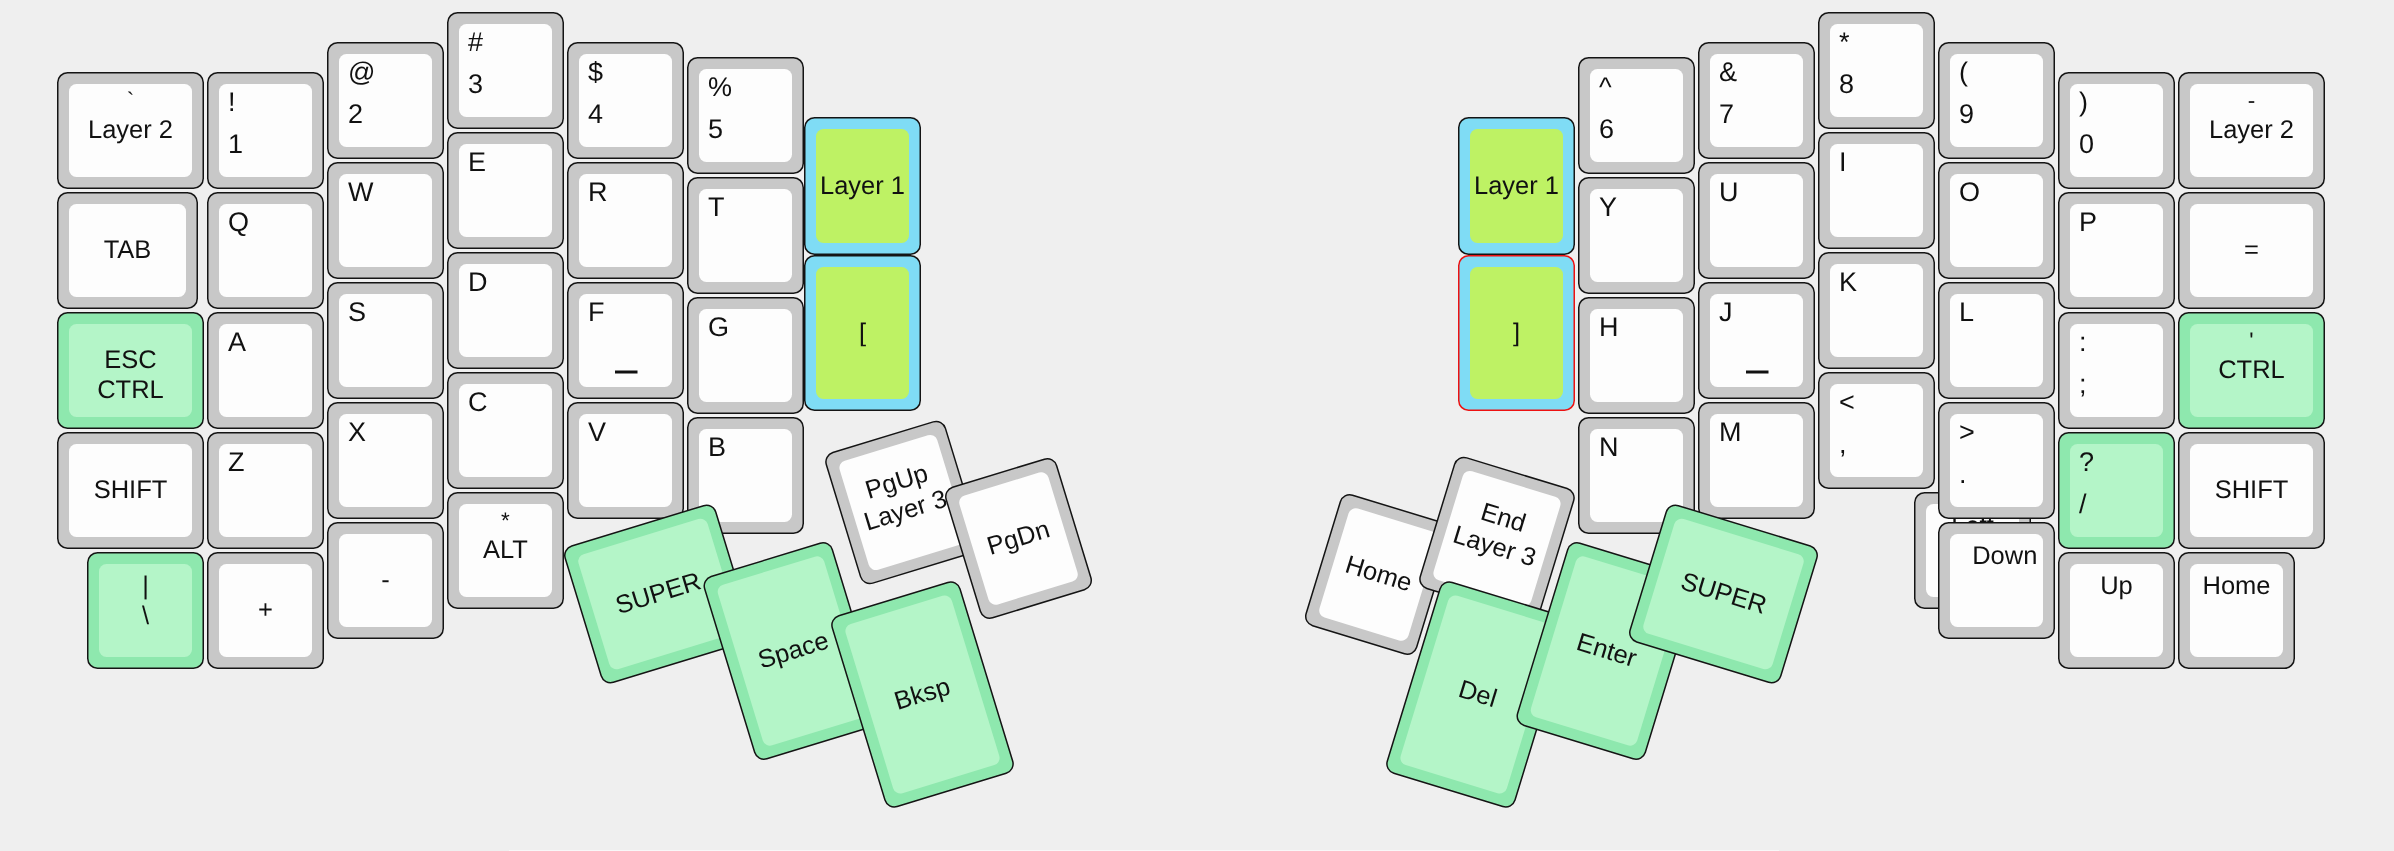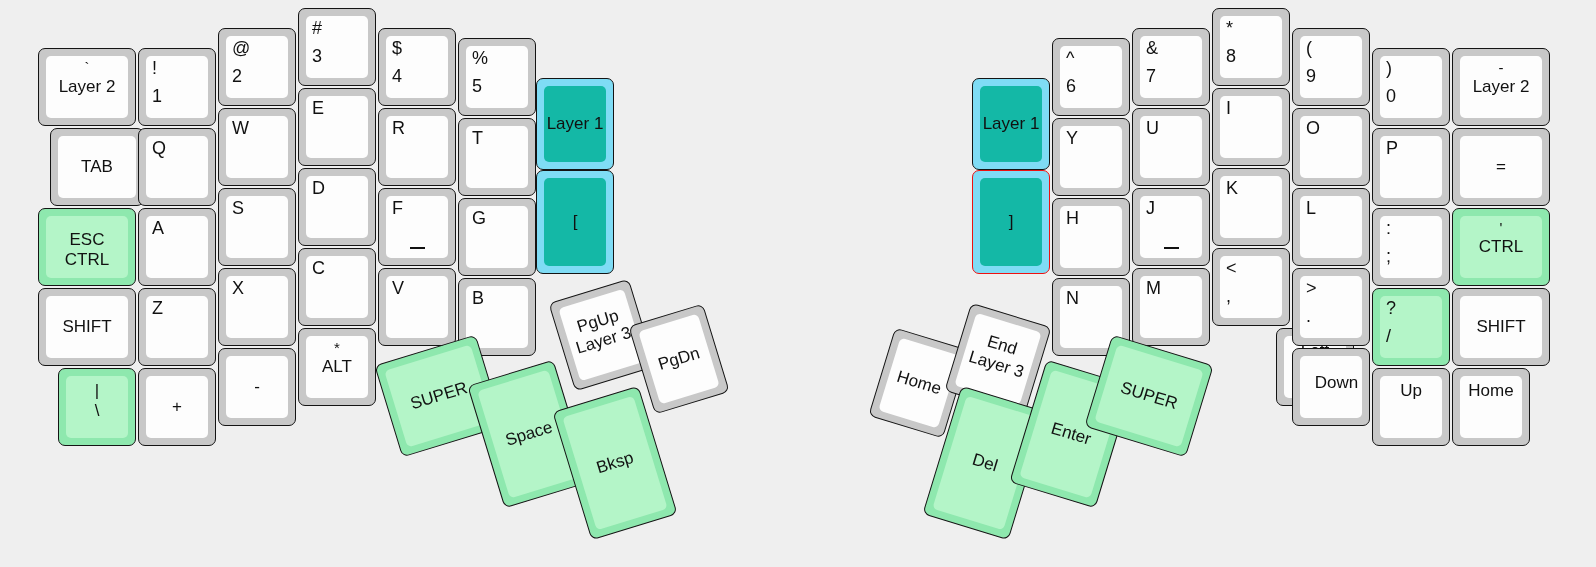--- a/index.html
+++ b/index.html
@@ -31,21 +31,21 @@
     box-sizing: border-box;
     width: 100%;
     height: 100%;
     border-radius: 5px;
     background: #fdfdfd;
     position: relative;
   }
   .key.green { background: #8ee8ae; }
   .key.green > .cap { background: #b4f5c8; }
   .key.cyan { background: #7fdcf5; }
-  .key.cyan > .cap { background: #14b8a6; text-decoration: underline; }
+  .key.cyan > .cap { background: #bef264; text-decoration: underline; }
 
   .lbl {
     position: absolute;
     left: 0; right: 0;
     text-align: center;
     color: #111111;
     font-size: 17px;
     line-height: 1.05;
     white-space: pre;
   }
@@ -77,21 +77,21 @@
 <body>
 
 <div id="keyboard-root" style="width: 1596px; height: 567px; background: rgb(239, 239, 239);">
   <div id="left-half">
       <div class="key" style="left: 38px; top: 48px; width: 98px; height: 78px;">
         <div class="cap">
           <span class="lbl top small">`</span>
           <span class="lbl center">Layer 2</span>
         </div>
       </div>
-      <div class="key" style="left: 38px; top: 128px; width: 94px; height: 78px; margin-left: 12px;">
+      <div class="key" style="left: 38px; top: 128px; width: 94px; height: 78px;">
         <div class="cap">
           <span class="lbl center">TAB</span>
         </div>
       </div>
       <div class="key green" style="left: 38px; top: 208px; width: 98px; height: 78px;">
         <div class="cap">
           <span class="lbl two-top">ESC</span>
           <span class="lbl two-bot">CTRL</span>
         </div>
       </div>
@@ -363,21 +363,21 @@
         </div>
       </div>
       <div class="key" style="left: 1292px; top: 268px; width: 78px; height: 78px;">
         <div class="cap">
           <span class="lbl tl upper">&gt;</span>
           <span class="lbl tl lower">.</span>
         </div>
       </div>
       <div class="key" style="left: 1292px; top: 348px; width: 78px; height: 78px;">
         <div class="cap">
-          <span class="lbl top" style="top: 18px; margin-left: 11px;">Down</span>
+          <span class="lbl top" style="top: 6px; margin-left: 11px;">Down</span>
         </div>
       </div>
       <div class="key" style="left: 1372px; top: 48px; width: 78px; height: 78px;">
         <div class="cap">
           <span class="lbl tl upper">)</span>
           <span class="lbl tl lower">0</span>
         </div>
       </div>
       <div class="key" style="left: 1372px; top: 128px; width: 78px; height: 78px;">
         <div class="cap">

